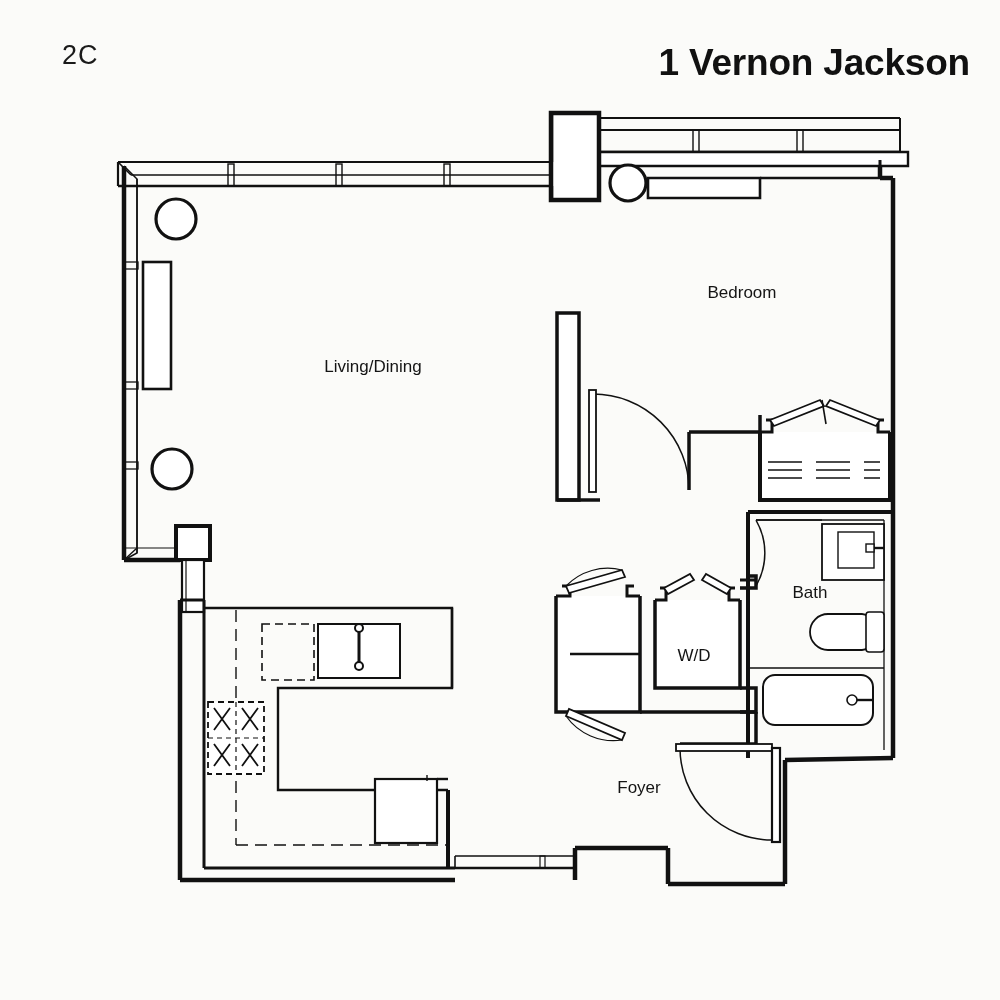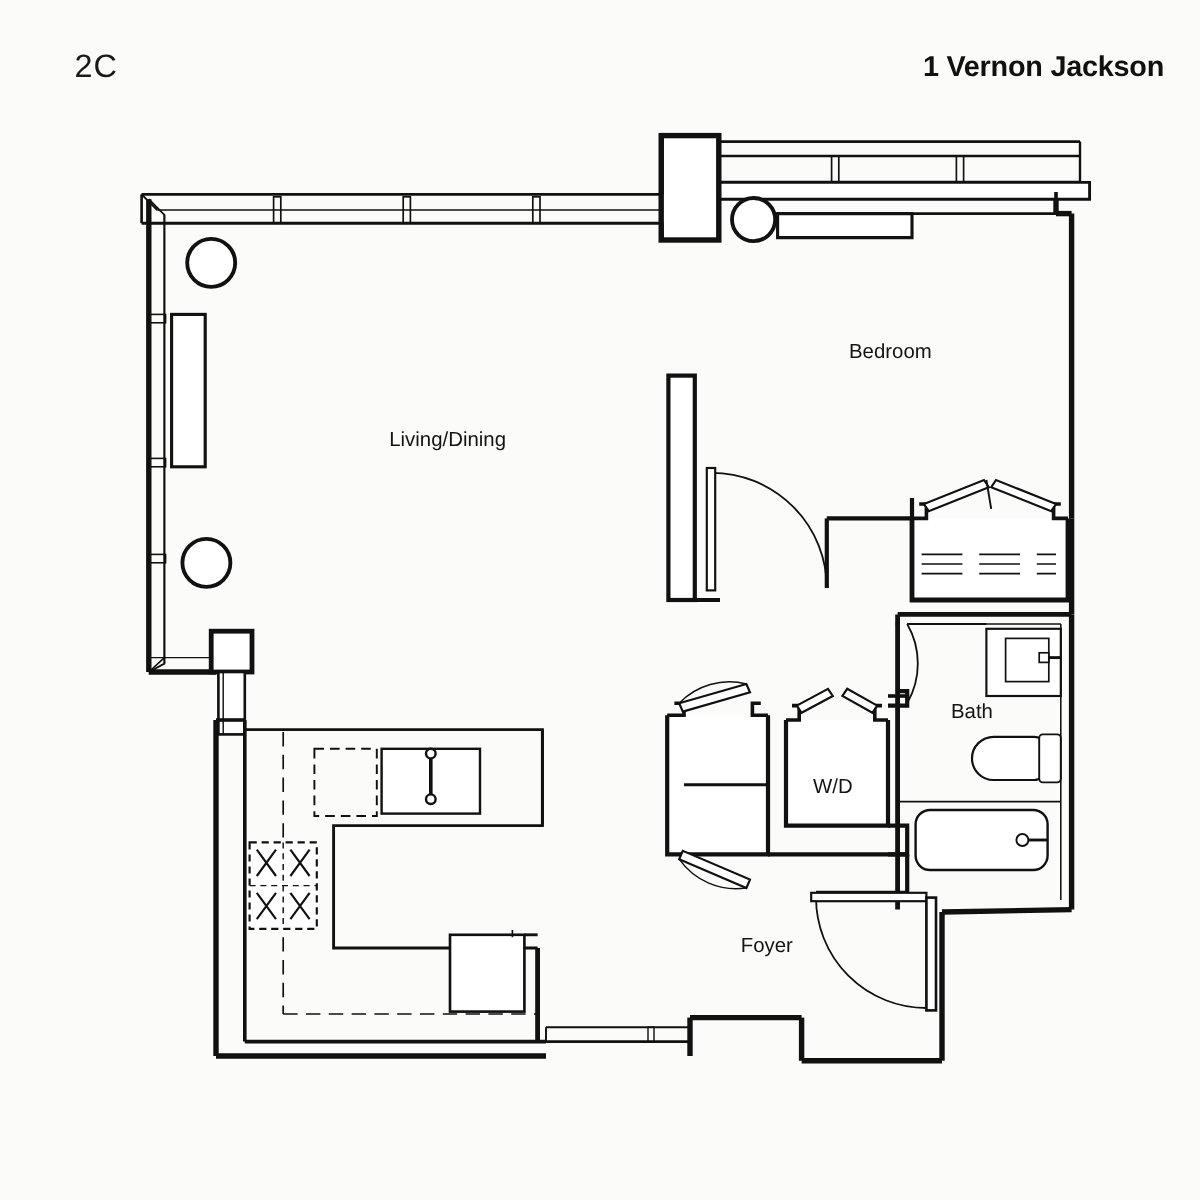--- a/index.html
+++ b/index.html
@@ -2,21 +2,21 @@
 <html><head>
 <meta charset="utf-8">
 <style>
   html,body{margin:0;padding:0;background:#fbfbf9;}
   body{width:1000px;height:1000px;overflow:hidden;
        font-family:"Liberation Sans","DejaVu Sans",sans-serif;
        -webkit-font-smoothing:antialiased;}
   #sheet{position:relative;width:1000px;height:1000px;background:#fbfbf9;}
   #unit-code{position:absolute;left:62px;top:40px;font-size:27px;
              letter-spacing:1px;color:#1a1a1a;font-weight:400;}
-  #building-name{position:absolute;right:30px;top:42px;font-size:24px;
+  #building-name{position:absolute;right:30px;top:42px;font-size:37px;
              color:#111;font-weight:700;letter-spacing:-0.2px;white-space:nowrap;}
   #plan{position:absolute;left:0;top:0;width:1000px;height:1000px;}
   .rm-label{font-family:"Liberation Sans","DejaVu Sans",sans-serif;
             font-size:17px;fill:#141414;}
 </style>
 </head>
 <body>
 
 <div id="sheet">
 

